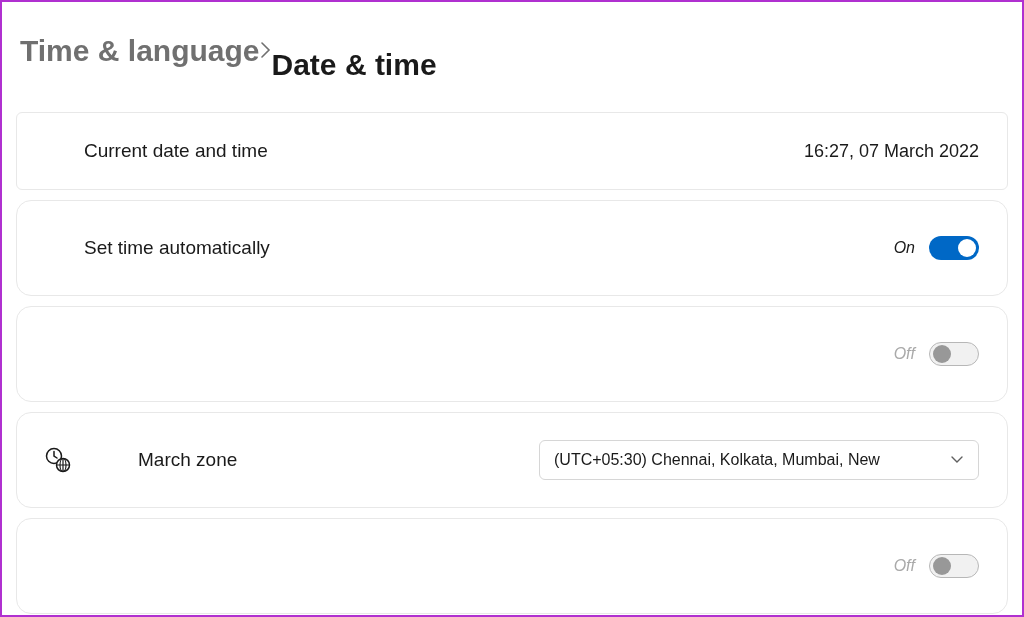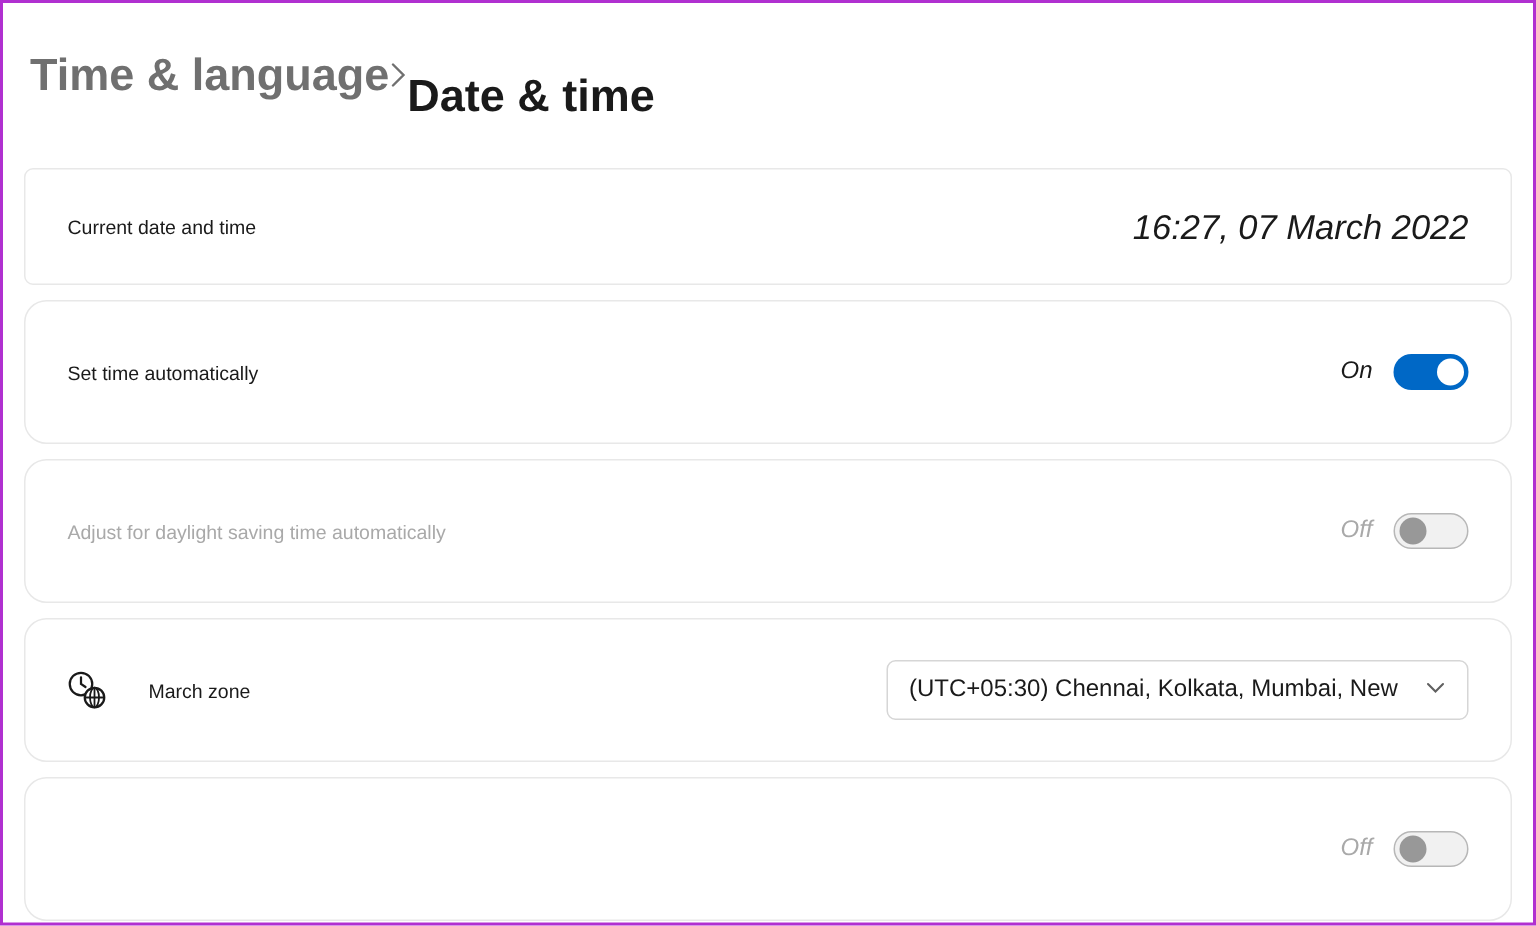--- a/index.html
+++ b/index.html
@@ -37,24 +37,24 @@
   .card {
     background: #fff;
     border: 1px solid #e8e8e8;
     border-radius: 6px;
     padding: 22px 28px;
     display: flex;
     align-items: center;
     min-height: 78px;
   }
   .card.tall { min-height: 96px; border-radius: 15px; }
-  .card-label { font-size: 13px; color: #1a1a1a; flex-shrink: 0; }
+  .card-label { font-size: 19px; color: #1a1a1a; flex-shrink: 0; margin-left: 39px; }
   .card-label.disabled { color: #a9a9a9; }
   .spacer { flex: 1; }
-  .card-value { font-size: 23px; color: #1a1a1a; font-style: italic; }
+  .card-value { font-size: 18px; color: #1a1a1a; }
   .toggle-state { font-size: 16px; color: #1a1a1a; margin-right: 14px; font-style: italic; }
   .toggle-state.disabled { color: #a9a9a9; }
   .toggle {
     width: 50px; height: 24px; border-radius: 14px; position: relative;
     display: inline-block; cursor: pointer;
   }
   .toggle.on { background: #0068c6; }
   .toggle.off { background: #f0f0f0; border: 1px solid #b0b0b0; }
   .toggle .knob {
     width: 18px; height: 18px; border-radius: 50%; position: absolute; top: 3px;
@@ -64,21 +64,21 @@
   .toggle.off.disabled { cursor: default; opacity: 0.9; }
   .tz-icon {
     width: 26px; height: 26px; margin-right: 28px; flex-shrink: 0;
   }
   .dropdown {
     border: 1px solid #d6d6d6;
     border-radius: 6px;
     padding: 10px 14px;
     display: flex;
     align-items: center;
-    width: 388px;
+    width: 440px;
     font-size: 16px;
     color: #1a1a1a;
     background: #fff;
     cursor: pointer;
     overflow: hidden;
   }
   .dropdown-text {
     flex: 1;
     white-space: nowrap;
     overflow: hidden;
@@ -109,21 +109,20 @@
   <div class="card tall">
     <div class="card-label">Set time automatically</div>
     <div class="spacer"></div>
     <span class="toggle-state">On</span>
     <span class="toggle on">
         <span class="knob"></span>
       </span>
   </div>
 
   <div class="card tall">
-    <div class="card-label disabled">Adjust for daylight saving time automatically</div>
     <div class="spacer"></div>
     <span class="toggle-state disabled">Off</span>
     <span class="toggle off disabled">
         <span class="knob"></span>
       </span>
   </div>
 
   <div class="card tall">
     <span class="tz-icon">
       <svg viewBox="0 0 26 26">

